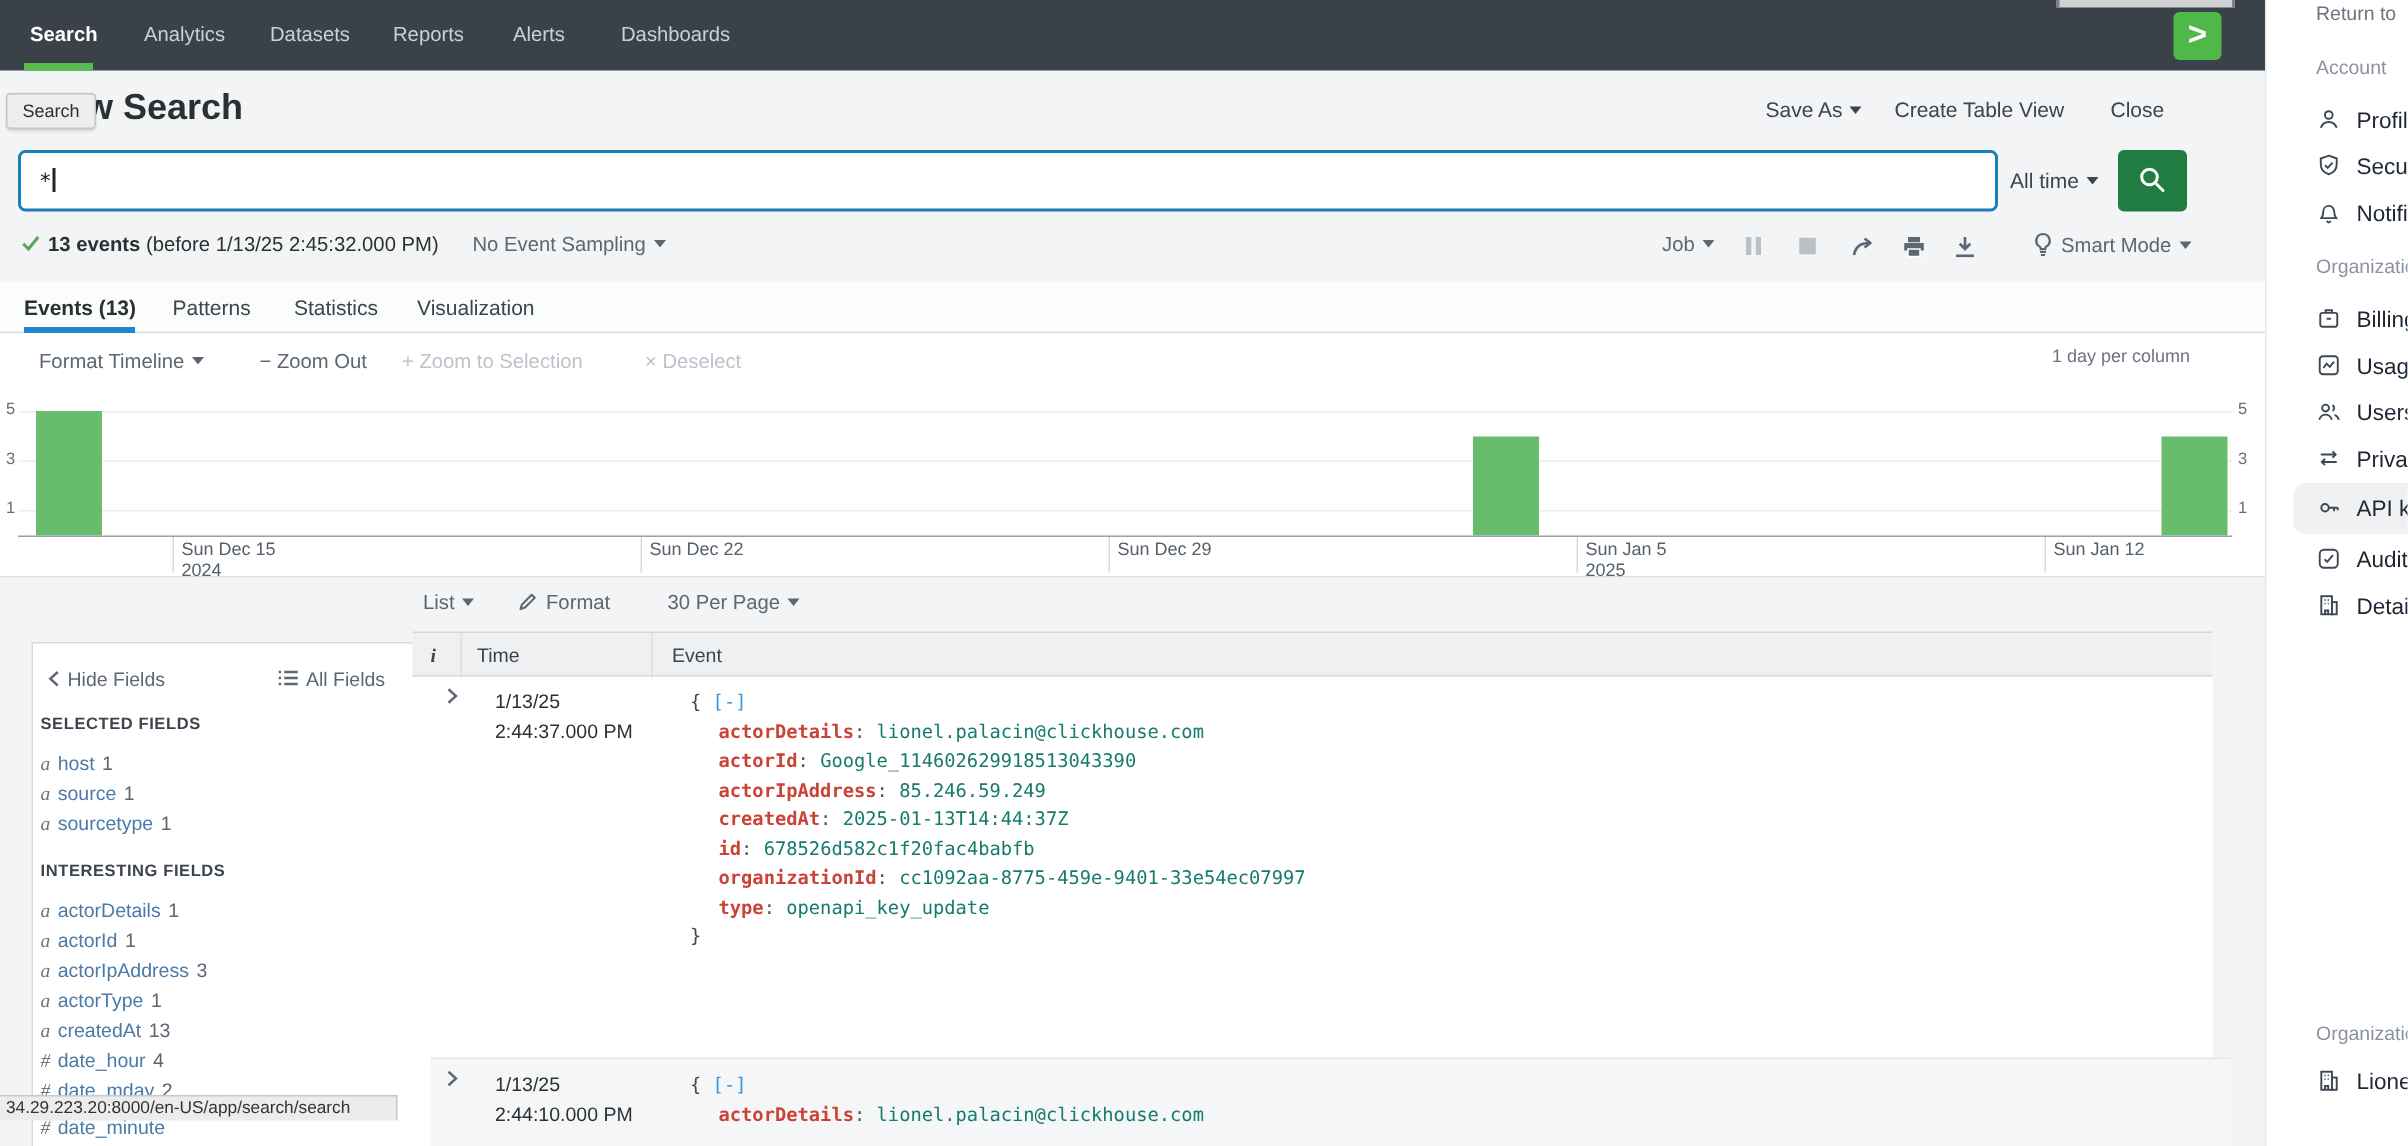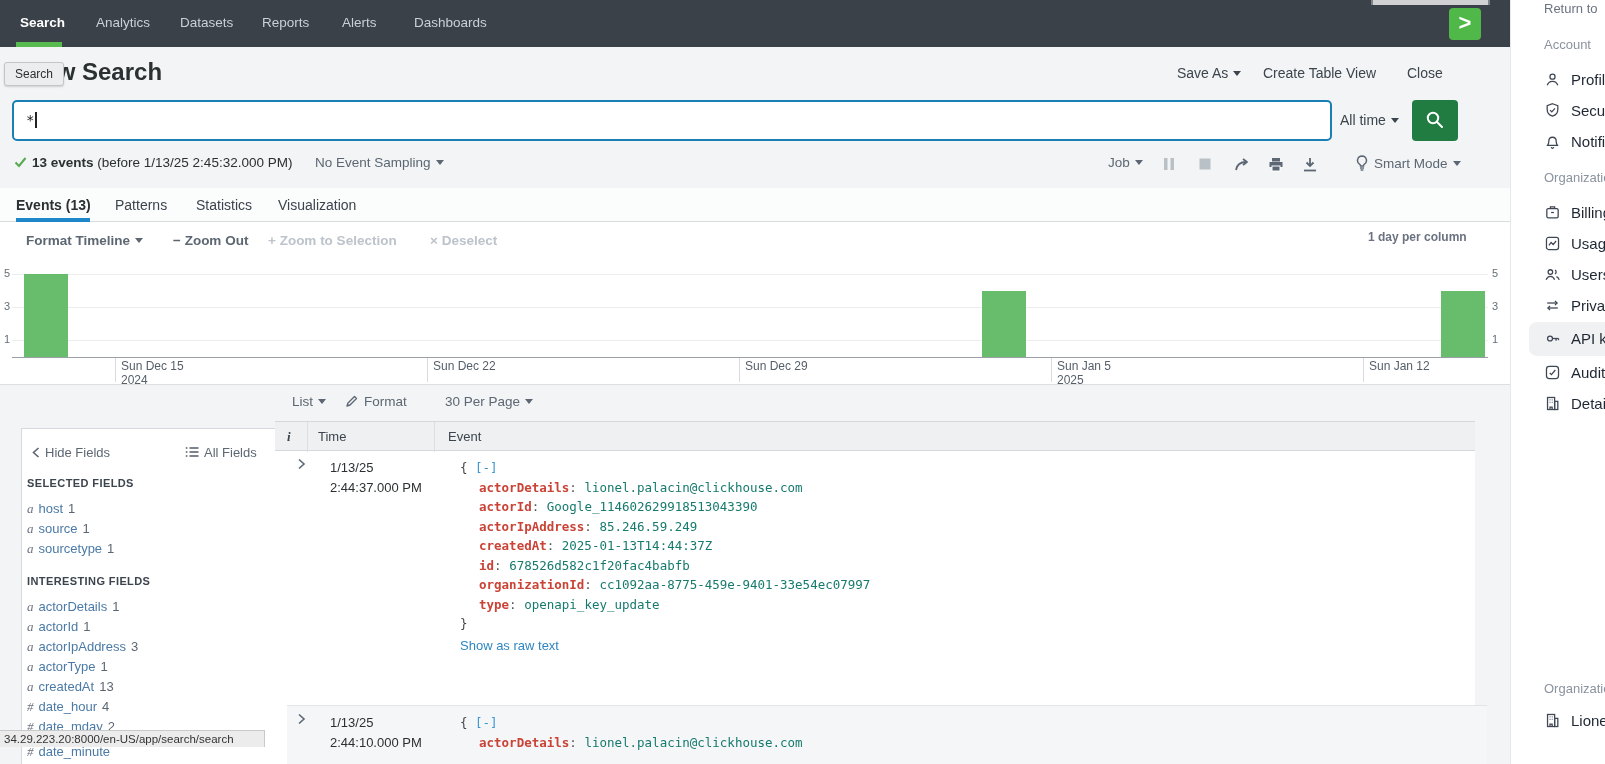--- a/index.html
+++ b/index.html
@@ -38,21 +38,21 @@
   .jobbar-right { position:absolute; top:155px; font-size:13.5px; color:#5c6773; cursor:pointer; }
   .icon-btn { position:absolute; top:157px; width:18px; height:16px; cursor:pointer; }
 
   
   .tabs-row { position:absolute; left:0; top:188px; width:1510px; height:34px; background:#fbfcfc; border-bottom:1px solid #d9dcde; }
   .tab { position:absolute; top:9px; font-size:14px; color:#3c444d; cursor:pointer; }
   .tab.active { color:#2b3033; font-weight:bold; }
   .tab-underline { position:absolute; left:16px; top:30px; width:74px; height:4px; background:#1d87c9; }
 
   
-  .tl-toolbar { position:absolute; left:0; top:222px; width:1510px; height:36px; background:#ffffff;font-weight:bold; }
+  .tl-toolbar { position:absolute; left:0; top:222px; width:1510px; height:36px; background:#ffffff; }
   .tl-item { position:absolute; top:11px; font-size:13.5px; color:#5c6773; cursor:pointer; }
   .tl-item.disabled { color:#bcc3ca; cursor:default; }
   .tl-scale { position:absolute; left:1368px; top:8px; font-size:12px; color:#6b7280; }
 
   
   .tl-chart-wrap { position:absolute; left:0; top:258px; width:1510px; height:127px; background:#fff; border-bottom:1px solid #dcdfe1; }
   #timeline-chart { position:absolute; left:12px; top:0; width:1476px; height:99px; }
   .gridline { position:absolute; left:0; width:100%; height:1px; background:#ebedee; }
   .baseline { position:absolute; left:12px; top:99px; width:1476px; height:1px; background:#9aa0a6; }
   .bar { position:absolute; width:44px; background:#68bd6c; cursor:pointer; }
@@ -240,21 +240,21 @@
           <div>2025</div>
         </div>
         <div class="xtick-line" style="left: 1363px;"></div>
         <div class="xtick-label" style="left: 1369px;">
           <div>Sun Jan 12</div>
         </div>
       </div>
   </div>
 
   <div class="list-band">
-    <span class="lc-item" style="left:292px"><span>List</span><span class="caret"></span></span>
+    <span class="lc-item" style="left:282px"><span>List</span><span class="caret"></span></span>
     <span class="lc-item" style="left:345px"><svg class="inlsvg" width="14" height="14" viewBox="0 0 14 14" style="vertical-align:-2px;margin-right:5px">
           <path d="M2 12l1-3 6.5-6.5 2 2L5 11l-3 1z" fill="none" stroke="#5c6773" stroke-width="1.4" stroke-linejoin="round"></path>
         </svg><span>Format</span></span>
     <span class="lc-item" style="left:445px"><span>30 Per Page</span><span class="caret"></span></span>
   </div>
 
   <div class="fields-panel">
     <span class="fp-link" style="left:10px"><svg class="inlsvg" width="8" height="11" viewBox="0 0 8 11" style="vertical-align:-1px;margin-right:5px">
           <polyline points="6.5,1 1.5,5.5 6.5,10" fill="none" stroke="#5c6773" stroke-width="1.6"></polyline>
         </svg><span>Hide Fields</span></span>
@@ -307,21 +307,20 @@
       <div class="ejson">
         <div class="jline"><span>{</span> <span class="jlink">[-]</span></div>
         <div class="jline jpair"><span class="jkey">actorDetails</span><span class="jval">lionel.palacin@clickhouse.com</span></div>
         <div class="jline jpair"><span class="jkey">actorId</span><span class="jval">Google_114602629918513043390</span></div>
         <div class="jline jpair"><span class="jkey">actorIpAddress</span><span class="jval">85.246.59.249</span></div>
         <div class="jline jpair"><span class="jkey">createdAt</span><span class="jval">2025-01-13T14:44:37Z</span></div>
         <div class="jline jpair"><span class="jkey">id</span><span class="jval">678526d582c1f20fac4babfb</span></div>
         <div class="jline jpair"><span class="jkey">organizationId</span><span class="jval">cc1092aa-8775-459e-9401-33e54ec07997</span></div>
         <div class="jline jpair"><span class="jkey">type</span><span class="jval">openapi_key_update</span></div>
         <div class="jline"><span>}</span></div>
-        <div class="raw-link">Show as raw text</div>
       </div>
       <div class="meta-row">
         <span class="meta-label">host =</span> <span class="meta-val">53de4339120b</span><span class="meta-sep"></span><span class="meta-label">source =</span> <span class="meta-val">https://api.clickhouse.cloud/v1/organizations/cc1092aa-8775-459e-9401-33e54e…</span><span class="meta-sep"></span><span class="meta-label">sourcetype =</span> <span class="meta-val">clickhouse_cloud_audit_logs</span>
       </div>
     </div>
 
     <div class="erow erow2" style="top:284px;height:60px">
       <span class="expand">
           <svg width="9" height="12" viewBox="0 0 9 12">
             <polyline points="2,1.5 7,6 2,10.5" fill="none" stroke="#5c6773" stroke-width="1.6"></polyline>

